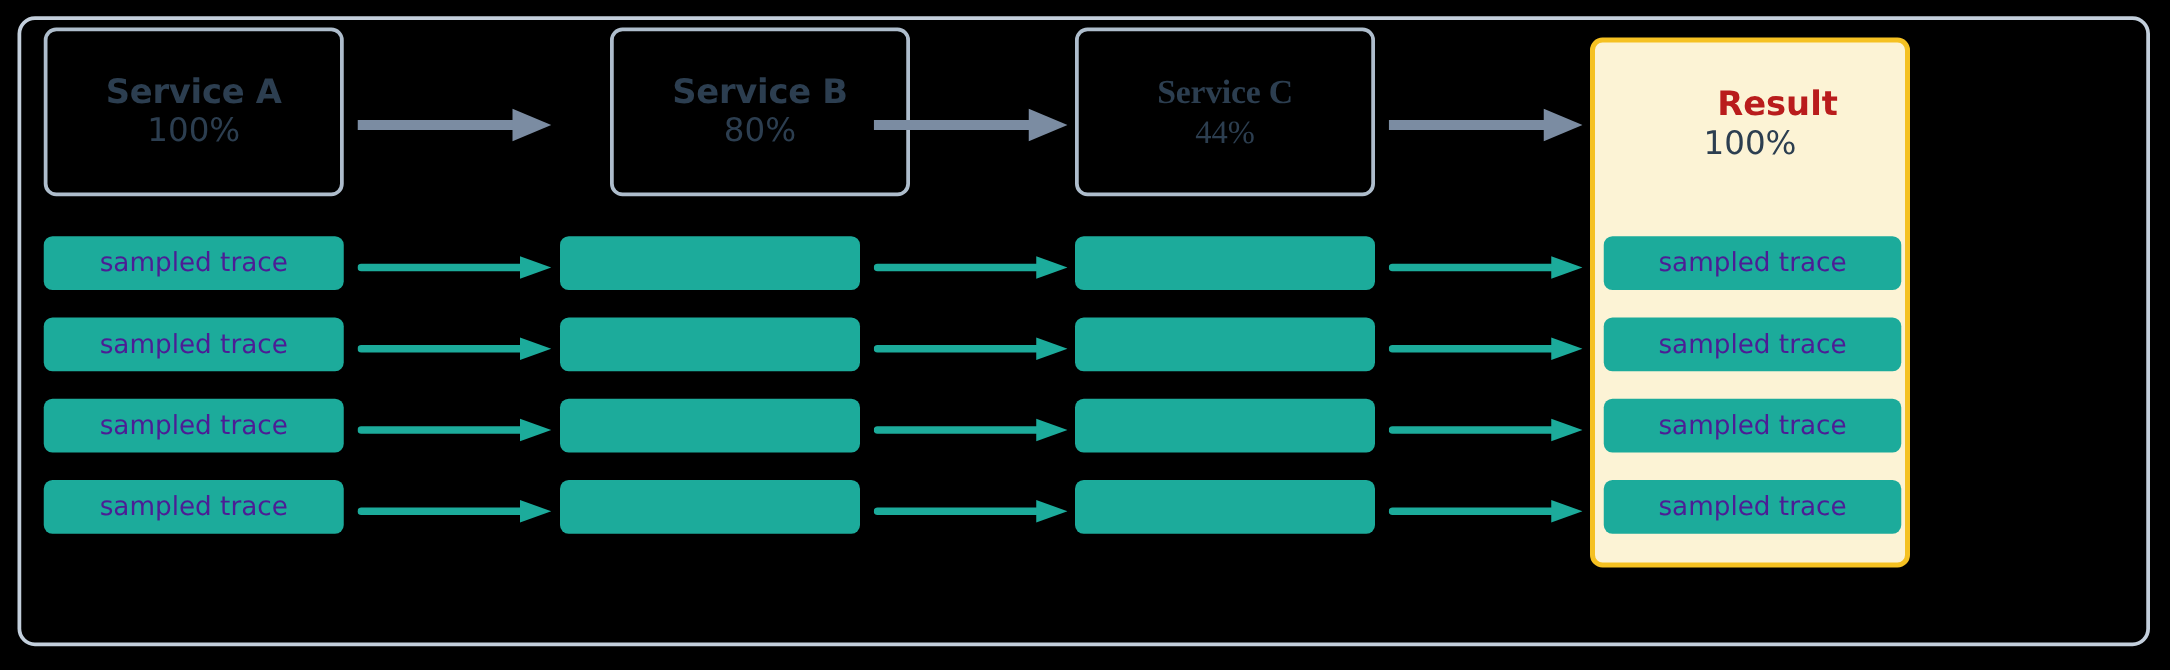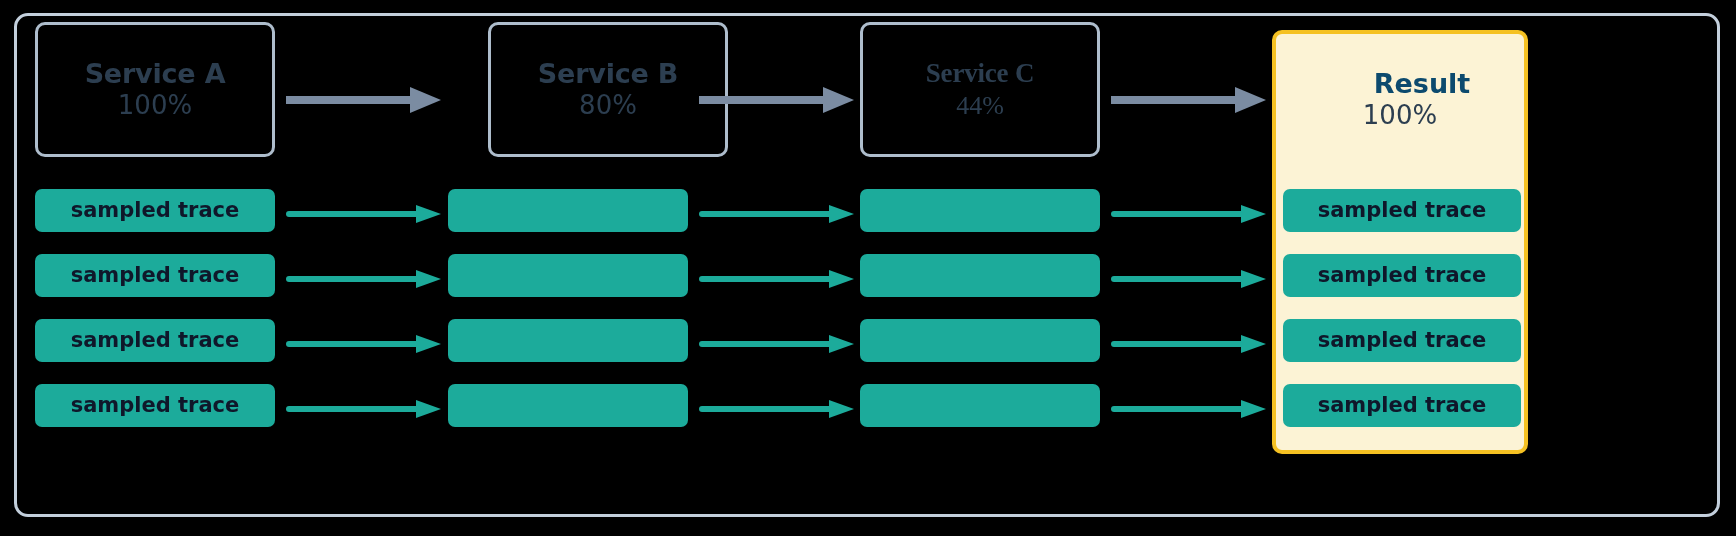--- a/index.html
+++ b/index.html
@@ -88,21 +88,21 @@
     height: 131px;
     display: flex;
     flex-direction: column;
     align-items: center;
     justify-content: center;
     gap: 2px;
   }
   .result-head .svc-title {
     font-size: 27px;
     font-weight: 700;
-    color: #0c4a6e;
+    color: #b91c1c;
     line-height: 1.15;
     margin-left: 44px;
   }
   .result-head .svc-pct {
     font-size: 26px;
     font-weight: 400;
     color: #2c3e50;
     line-height: 1.15;
   }
 
@@ -110,23 +110,23 @@
   .trace-bar {
     position: absolute;
     height: 43px;
     background: #1cab9b;
     border-radius: 7px;
     display: flex;
     align-items: center;
     justify-content: center;
   }
   .trace-bar .trace-label {
-    color: #0f172a;
+    color: #4c1d95;
     font-size: 21px;
-    font-weight: 700;
+    font-weight: 400;
     line-height: 1;
     white-space: nowrap;
   }
   .col-a { left: 35px;  width: 240px; }
   .col-b { left: 448px; width: 240px; }
   .col-c { left: 860px; width: 240px; }
   .col-r { left: 1283px; width: 238px; }
 
   .row-0 { top: 189px; }
   .row-1 { top: 254px; }

